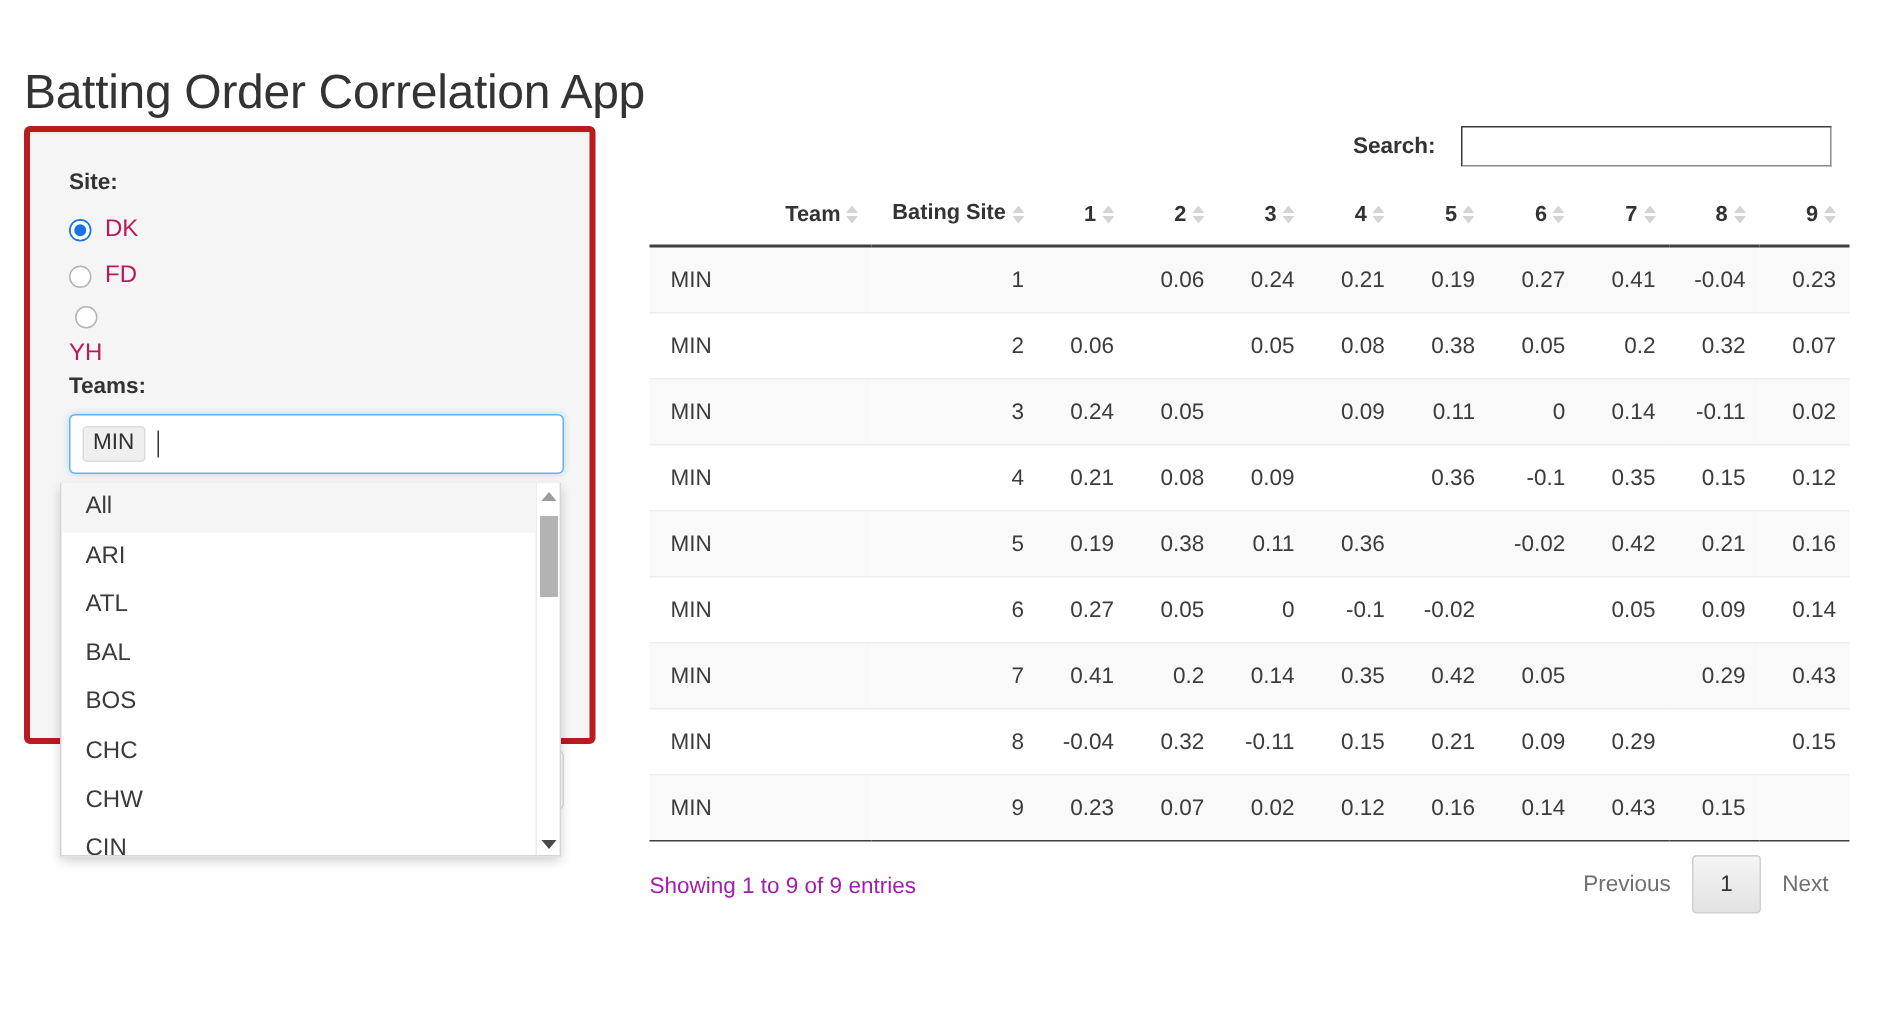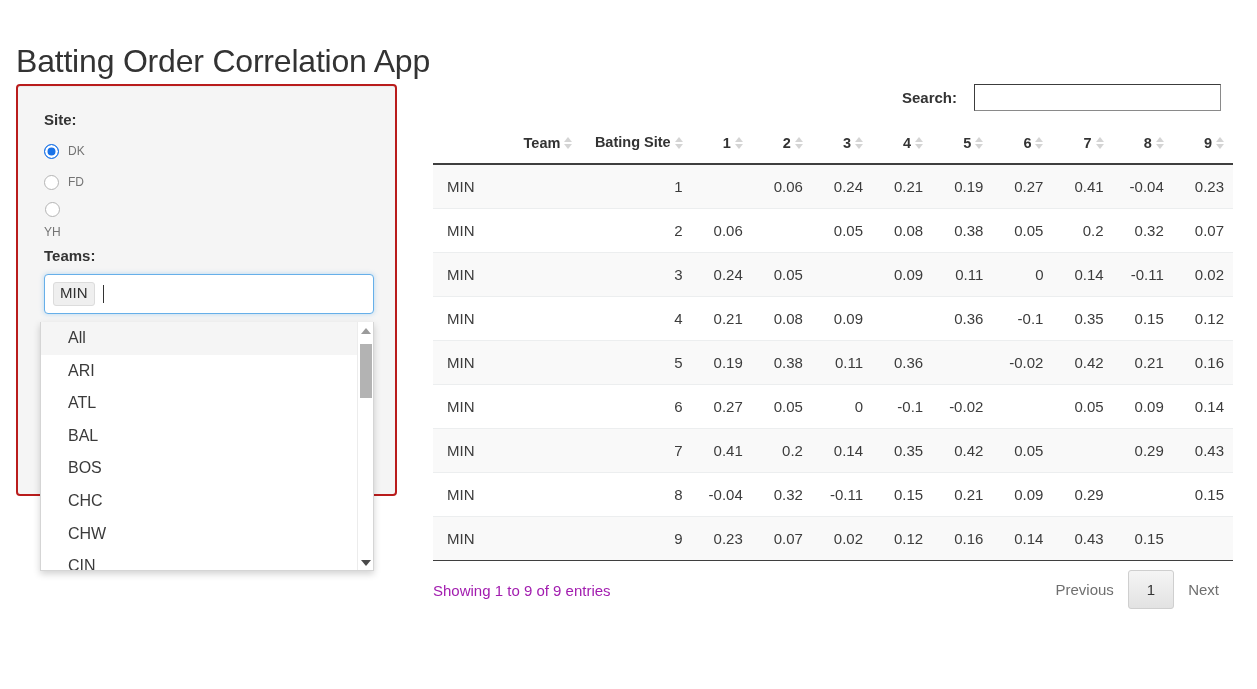--- a/index.html
+++ b/index.html
@@ -23,21 +23,21 @@
     letter-spacing: -0.2px;
     white-space: nowrap;
   }
 
   
   .sidebar-panel {
     position: absolute;
     left: 16px; top: 84px;
     width: 381px; height: 412px;
     background: #f5f5f5;
-    border: 2px solid #b91c1c;
+    border: 4px solid #b91c1c;
     border-radius: 4px;
     box-shadow: inset 0 1px 1px rgba(0,0,0,.045);
   }
   .field-label {
     position: absolute;
     font-size: 15px;
     font-weight: bold;
     color: #333;
   }
   .label-site  { left: 26px; top: 25px; }
@@ -61,21 +61,21 @@
     border: 1px solid #b4b4b4;
     background: #fff;
     position: relative;
     flex: none;
   }
   .radio-dot.on {
     border: 1px solid #1a73e8;
     background: #1a73e8;
     box-shadow: inset 0 0 0 2.5px #ffffff;
   }
-  .radio-text { font-size: 12px; color: #737373; line-height: 1; }
+  .radio-text { font-size: 16px; color: #be185d; line-height: 1; }
 
   
   .teams-control {
     position: absolute;
     left: 26px; top: 188px;
     width: 330px; height: 40px;
     background: #ffffff;
     border: 1px solid #66afe9;
     border-radius: 4px;
     box-shadow: 0 0 5px rgba(102,175,233,.45);
@@ -120,21 +120,21 @@
     border: 1px solid #d5d5d5;
     border-top: none;
     box-shadow: 0 3px 7px rgba(0,0,0,.18);
     overflow: hidden;
     z-index: 30;
   }
   .dd-list { position: absolute; left: 0; top: 0; right: 16px; }
   .dd-item {
     height: 32.6px;
     line-height: 32.6px;
-    padding-left: 27px;
+    padding-left: 16px;
     font-size: 16px;
     color: #3a3a3a;
     white-space: nowrap;
     cursor: pointer;
   }
   .dd-item.active { background: #f5f5f5; }
 
   .dd-scrollbar {
     position: absolute;
     right: 0; top: 0;

